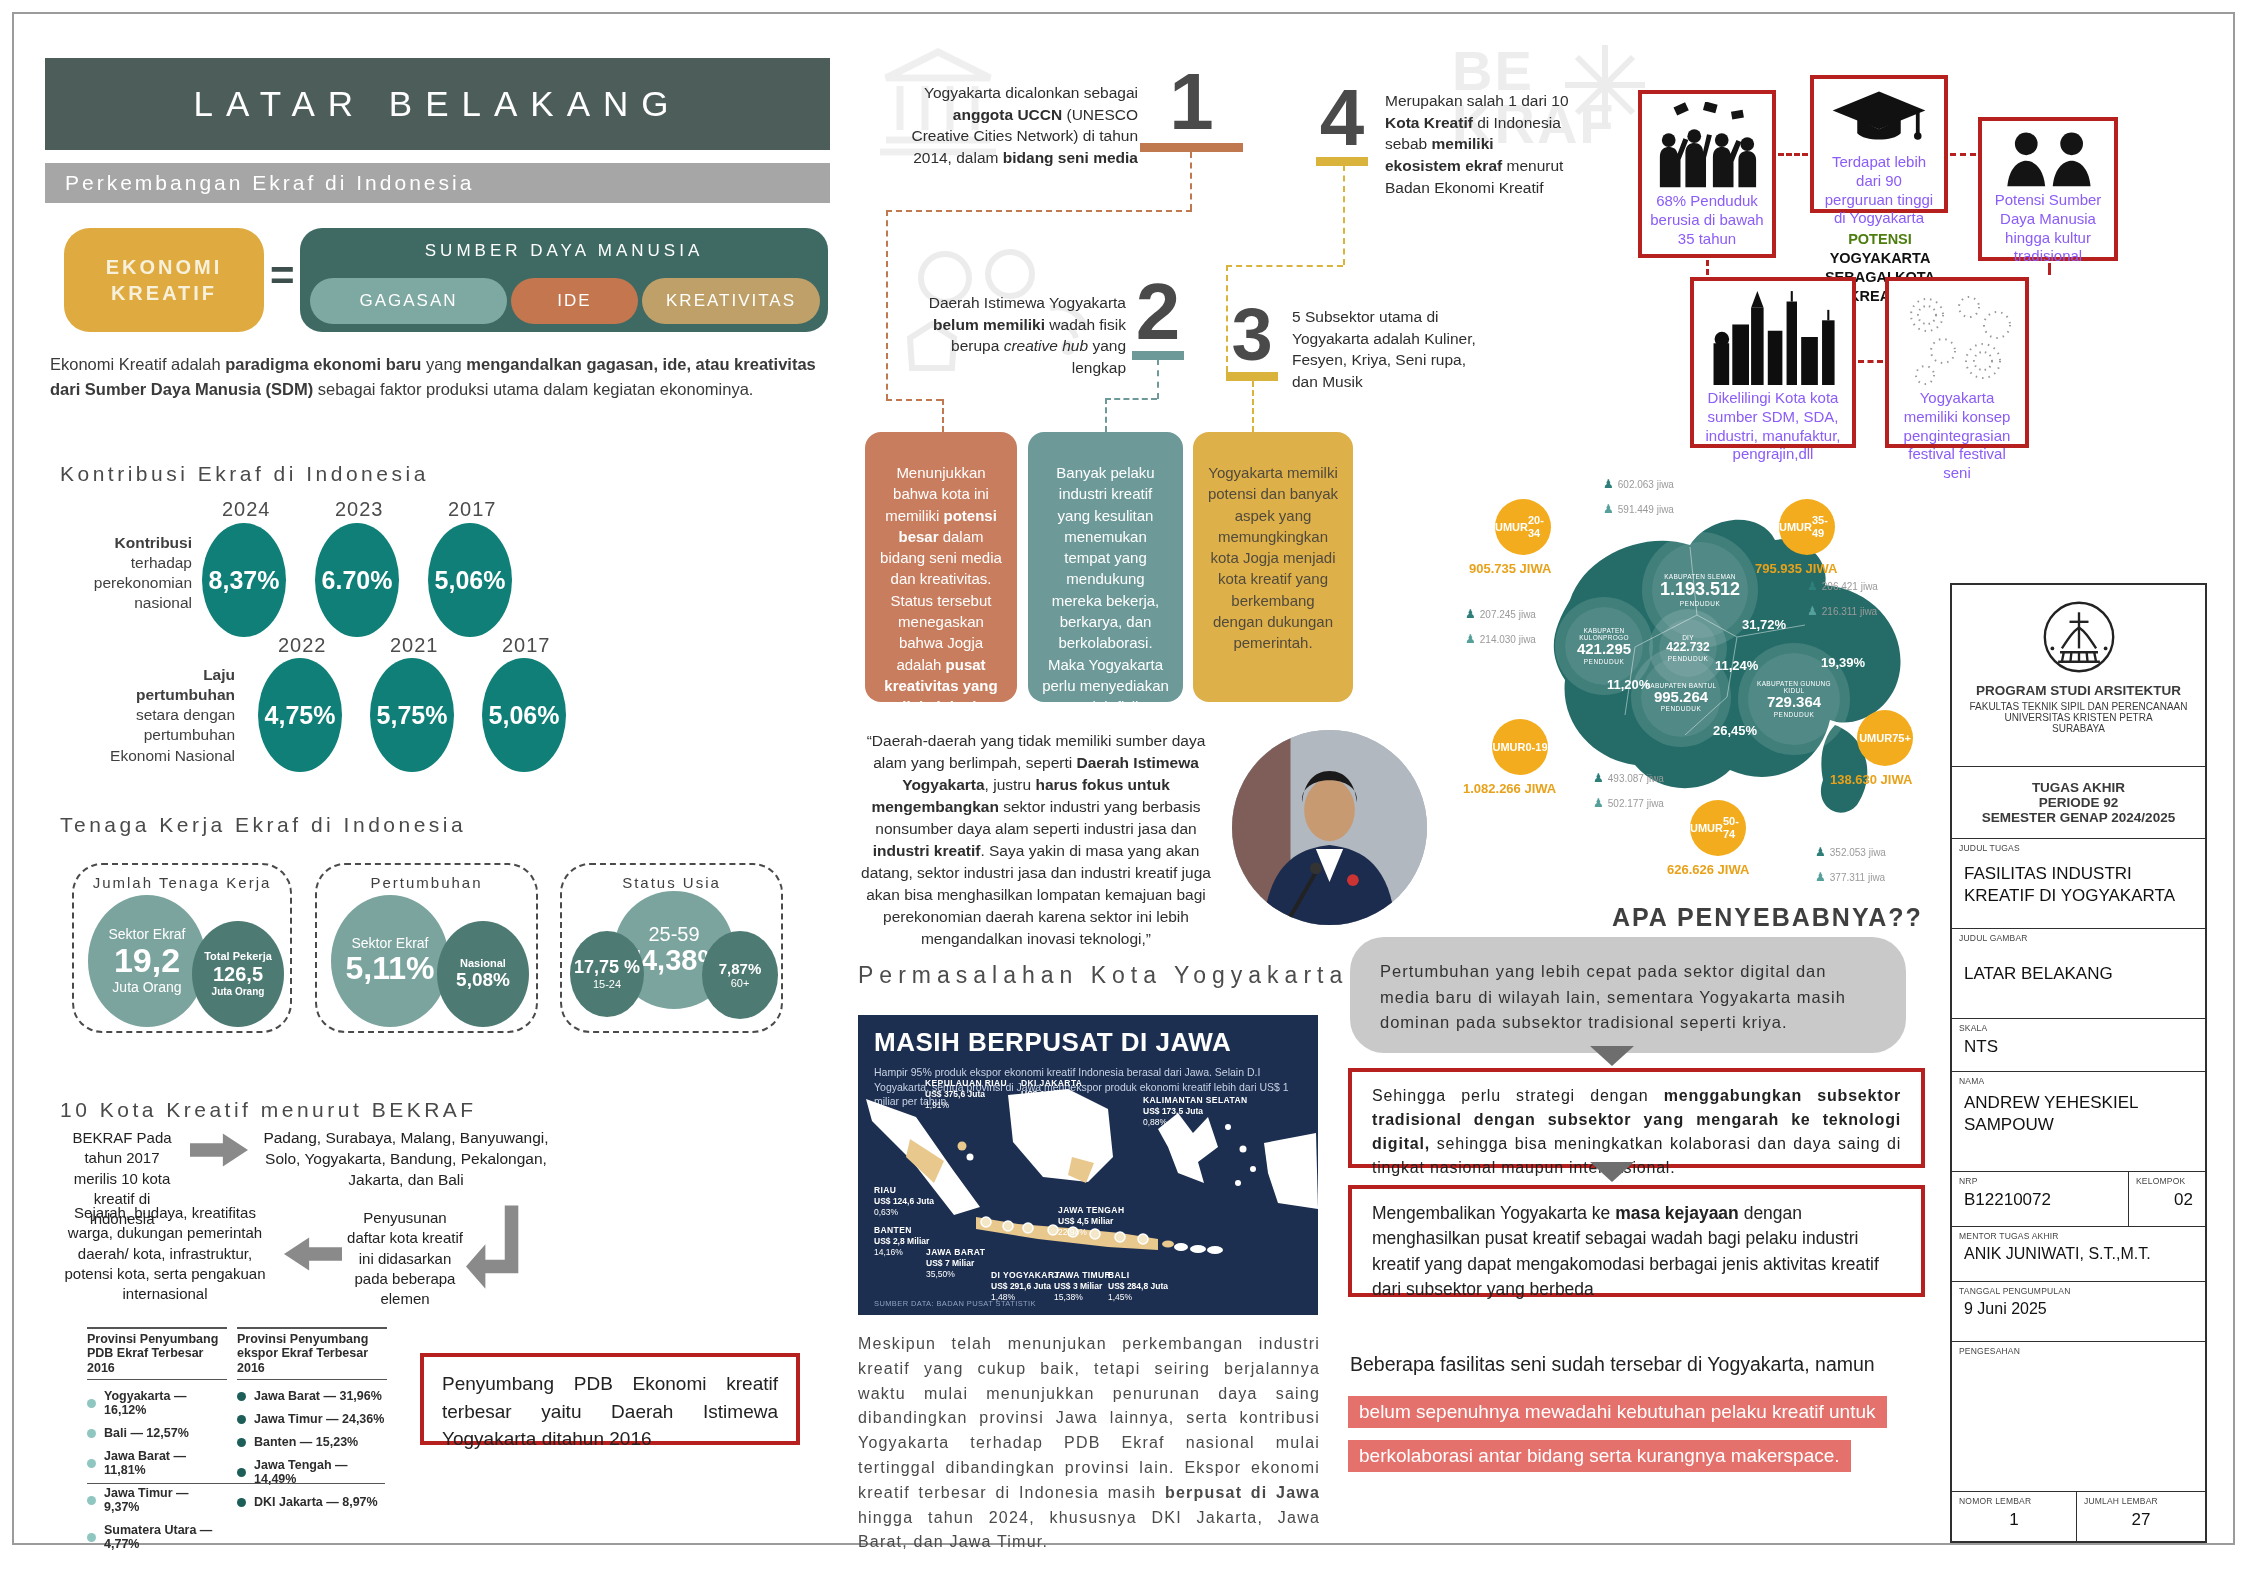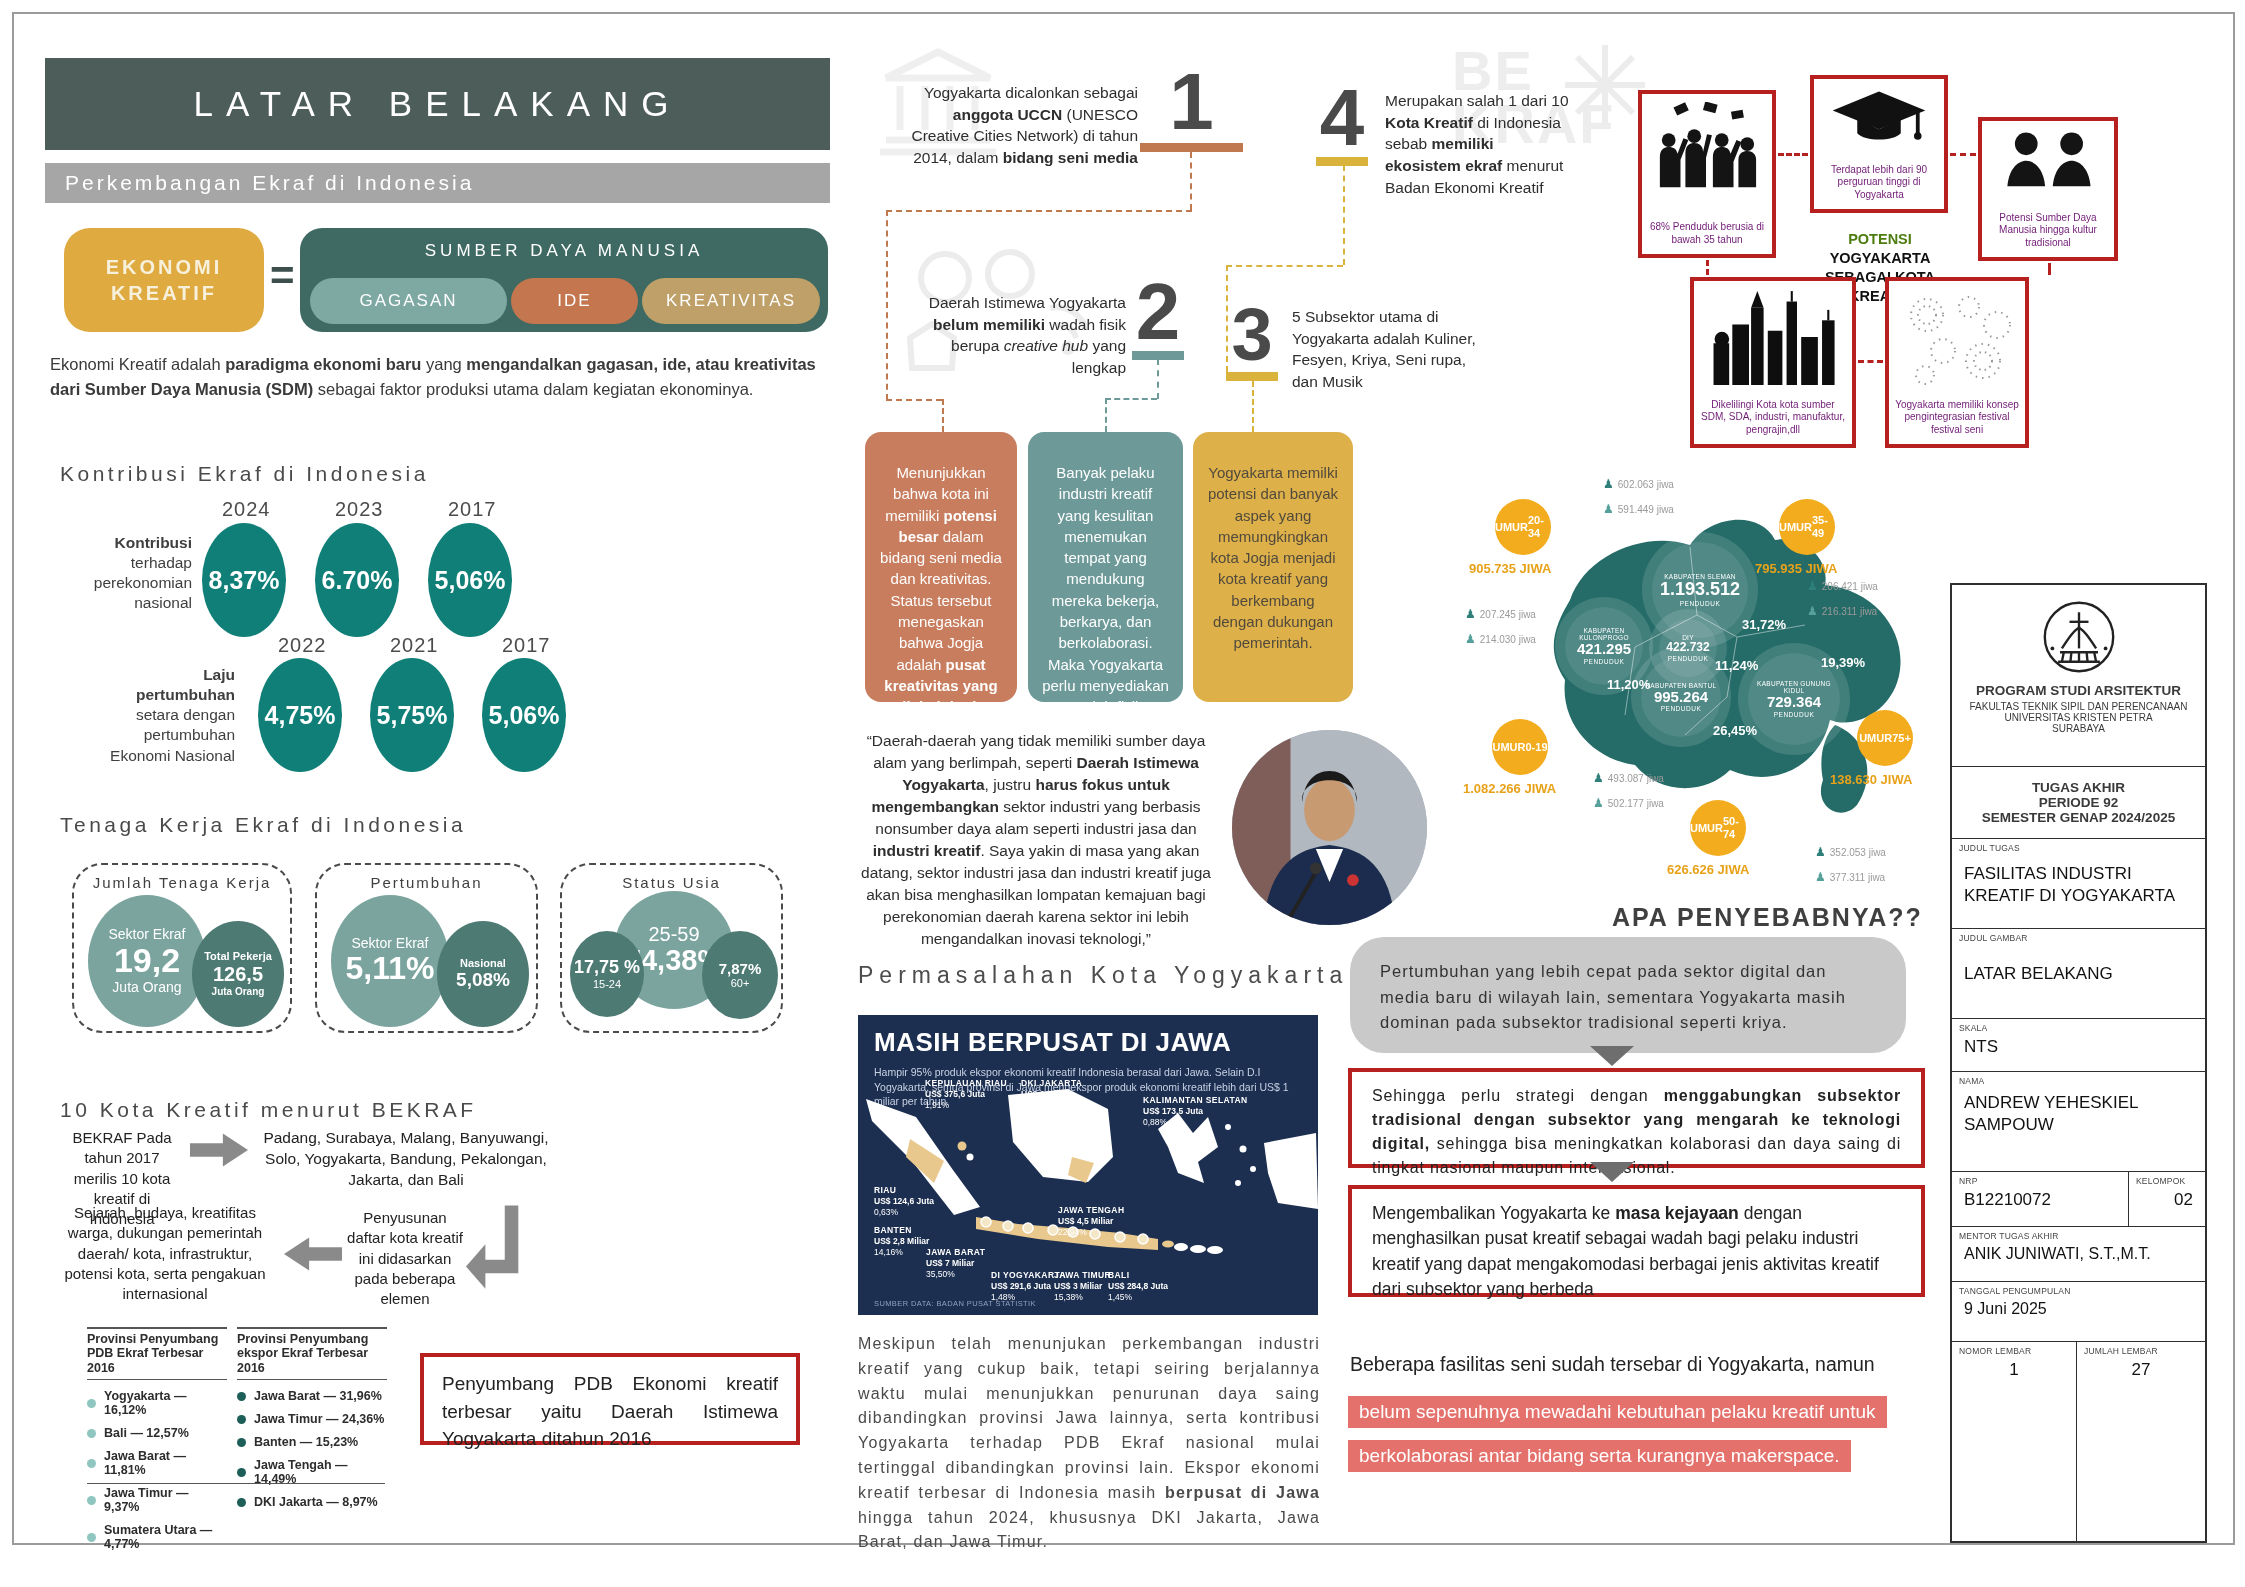--- a/index.html
+++ b/index.html
@@ -75,21 +75,21 @@
   .ml:nth-of-type(7){left:200px;top:190px}
   .ml:nth-of-type(8){left:133px;top:255px}
   .ml:nth-of-type(9){left:196px;top:255px}
   .ml:nth-of-type(10){left:250px;top:255px}
   .msrc{position:absolute;left:16px;top:284px;color:#8fa0c0;font-size:7.5px;letter-spacing:.4px}
   .meskipun{left:858px;top:1332px;width:462px;font-size:16px;line-height:1.55;letter-spacing:1.2px;text-align:justify;color:#4a4a4a}
 
   
   .pcard{position:absolute;border:4px solid #b6201e;background:#fff;box-sizing:border-box;text-align:center;
        padding:8px 6px;display:flex;flex-direction:column;align-items:center;justify-content:space-between}
-  .pcap{font-size:10px;line-height:1.25;color:#701a75}
+  .pcap{font-size:15px;line-height:1.25;color:#8b5cf6}
   .ptitle{position:absolute;left:1798px;top:230px;width:164px;text-align:center;font-size:14.5px;line-height:1.3;color:#111}
   .rdsh{position:absolute}
   .diy{left:1455px;top:455px;width:500px;height:435px}
   .uc{position:absolute;width:56px;height:56px;border-radius:50%;background:#f2ac1d;color:#fff;display:flex;
       flex-direction:row;align-items:center;justify-content:center;font-size:11px;font-weight:bold;line-height:1.15}
   .ujl{position:absolute;font-weight:bold;color:#e8a21a;font-size:13px;white-space:nowrap}
   .bub{position:absolute;border-radius:50%;background:rgba(255,255,255,.20);box-shadow:0 0 0 10px rgba(255,255,255,.13);
       display:flex;flex-direction:column;align-items:center;justify-content:center;color:#fff;text-align:center;line-height:1.1}
   .bub .bn{font-size:6.5px;letter-spacing:.3px}
   .bub .bv{font-weight:bold}
@@ -713,20 +713,23 @@
     </div>
   </div>
   <div class="trow" style="height:55px">
     <div class="tbl">MENTOR TUGAS AKHIR</div>
     <div class="tbv" style="font-size:16px">ANIK JUNIWATI, S.T.,M.T.</div>
   </div>
   <div class="trow" style="height:60px">
     <div class="tbl">TANGGAL PENGUMPULAN</div>
     <div class="tbv" style="font-size:16px">9 Juni 2025</div>
   </div>
+  <div class="trow" style="height:150px">
+    <div class="tbl">PENGESAHAN</div>
+  </div>
   <div class="trow" style="flex:1;display:flex">
     <div style="width:124px;border-right:1.5px solid #2f2f2f">
       <div class="tbl">NOMOR LEMBAR</div>
       <div class="tbv tcenter">1</div>
     </div>
     <div style="flex:1">
       <div class="tbl">JUMLAH LEMBAR</div>
       <div class="tbv tcenter">27</div>
     </div>
   </div>

